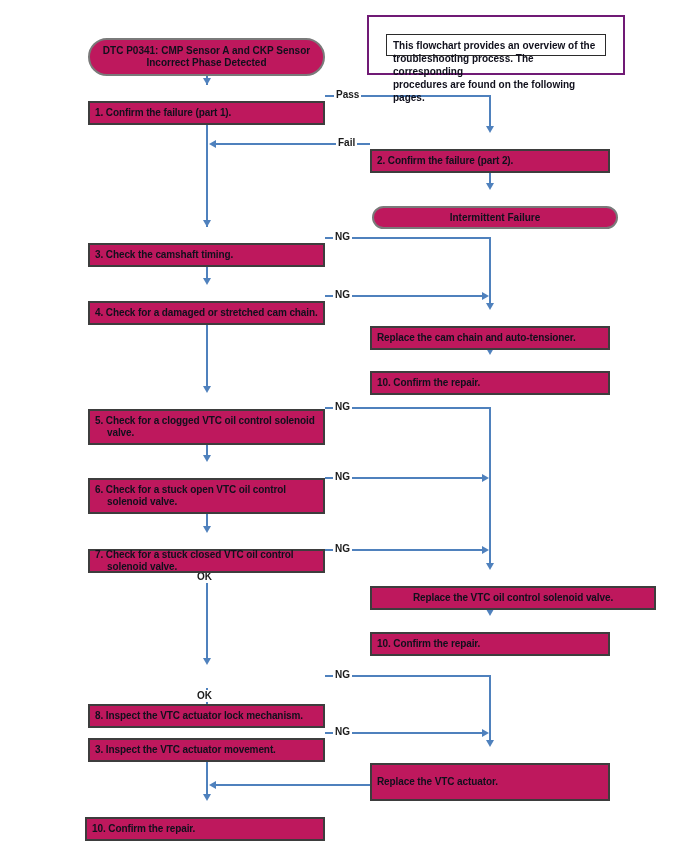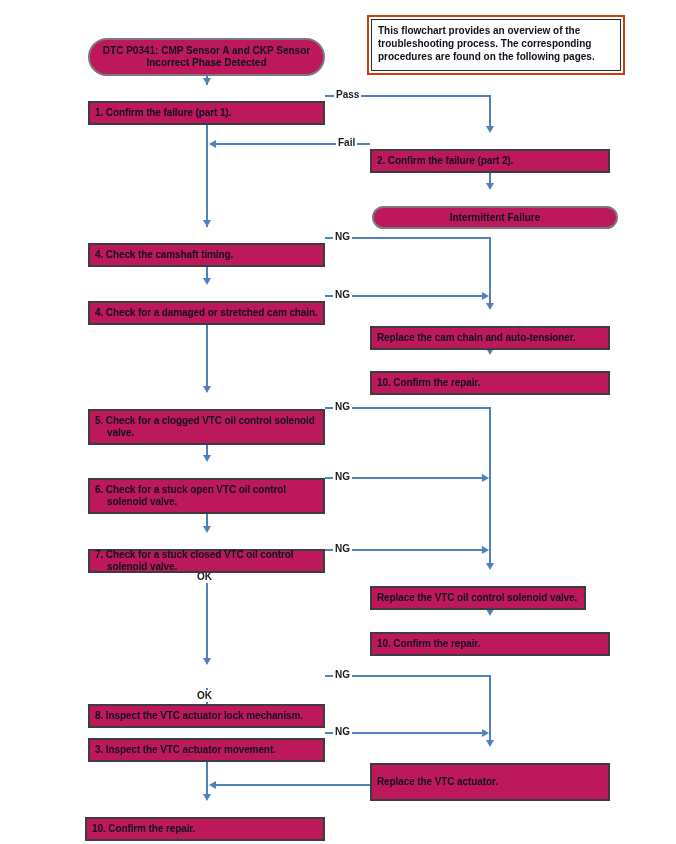--- a/index.html
+++ b/index.html
@@ -17,21 +17,21 @@
     margin-top:16px;
   }
   .node > span{display:block;width:100%;}
   .one > span{white-space:nowrap;letter-spacing:-0.1px;}
   .two > span{white-space:pre-line;padding-left:12px;text-indent:-12px;letter-spacing:-0.1px;}
   .term{border-color:#7a7a7a;justify-content:center;text-align:center;}
   .term > span{white-space:pre-line;}
   
   .note-outer{
     position:absolute;box-sizing:border-box;background:#ffffff;
-    border:2px solid #c2410c;padding:2px;
+    border:2px solid #701a75;padding:17px;
   }
   .note-inner{
     box-sizing:border-box;width:100%;height:100%;
     border:1px solid #2b2b2b;padding:4px 6px;
     color:#10101c;font-weight:bold;font-size:10px;line-height:13px;
     white-space:pre-line;
   }
   
   .vl,.hl{position:absolute;background:#4f81bd;}
   .vl{width:2px;}
@@ -158,21 +158,21 @@
 
   <div class="node one" style="left:370px;top:133px;width:240px;height:24px;">
     <span>2. Confirm the failure (part 2).</span>
   </div>
 
   <div class="node term" style="left:372px;top:190px;width:246px;height:23px;border-radius:12px;">
     <span>Intermittent Failure</span>
   </div>
 
   <div class="node one" style="left:88px;top:227px;width:237px;height:24px;">
-    <span>4. Check the camshaft timing.</span>
+    <span>3. Check the camshaft timing.</span>
   </div>
 
   <div class="node one" style="left:88px;top:285px;width:237px;height:24px;">
     <span>4. Check for a damaged or stretched cam chain.</span>
   </div>
 
   <div class="node one" style="left:370px;top:310px;width:240px;height:24px;">
     <span>Replace the cam chain and auto-tensioner.</span>
   </div>
 
@@ -188,21 +188,21 @@
   <div class="node two" style="left:88px;top:462px;width:237px;height:36px;">
     <span>6. Check for a stuck open VTC oil control
 solenoid valve.</span>
   </div>
 
   <div class="node two" style="left:88px;top:533px;width:237px;height:24px;">
     <span>7. Check for a stuck closed VTC oil control
 solenoid valve.</span>
   </div>
 
-  <div class="node one" style="left:370px;top:570px;width:216px;height:24px;">
+  <div class="node one" style="left:370px;top:570px;width:286px;height:24px;text-align:center;">
     <span>Replace the VTC oil control solenoid valve.</span>
   </div>
 
   <div class="node one" style="left:370px;top:616px;width:240px;height:24px;">
     <span>10. Confirm the repair.</span>
   </div>
 
   <div class="node one" style="left:88px;top:688px;width:237px;height:24px;">
     <span>8. Inspect the VTC actuator lock mechanism.</span>
   </div>

